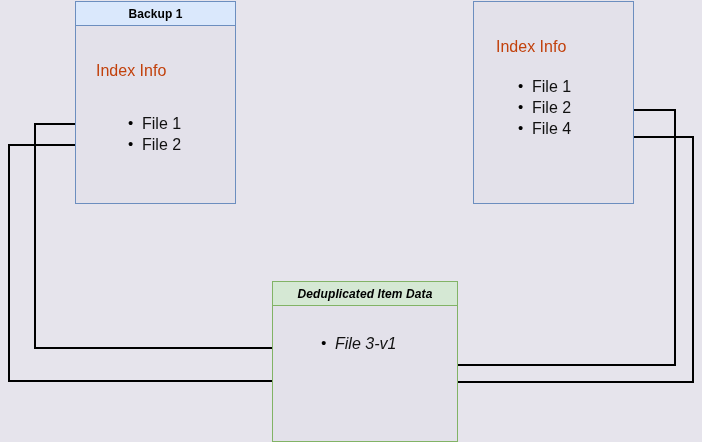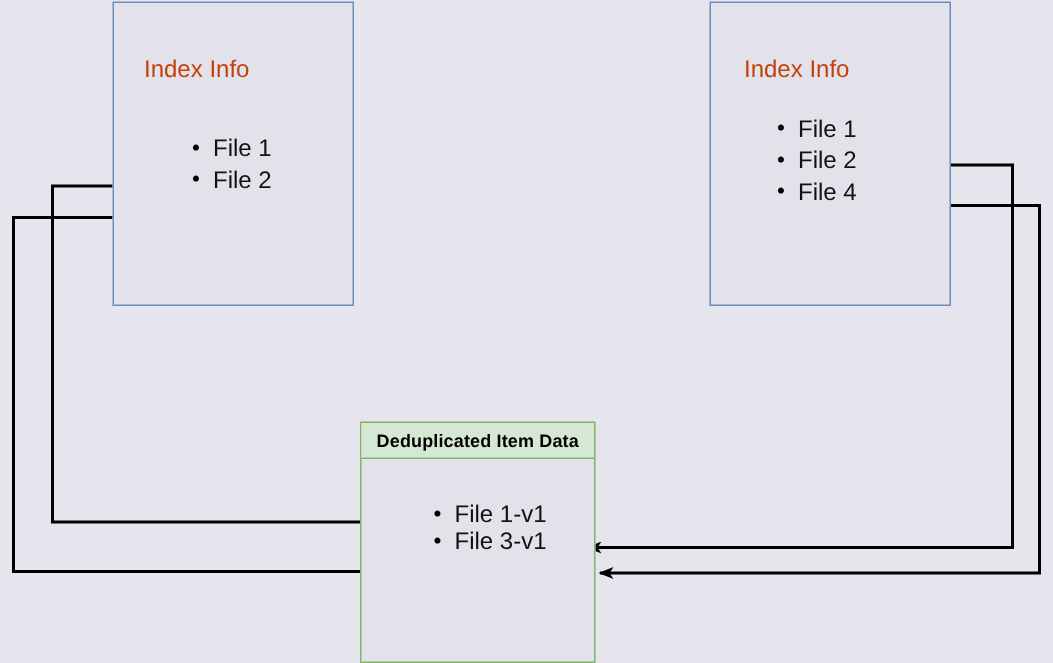--- a/index.html
+++ b/index.html
@@ -97,25 +97,26 @@
     top: 1px;
     width: 161px;
     height: 203px;
   }
   #backup2 .box-subtitle { left: 22px; top: 36px; }
   #backup2 ul.item-list { left: 44px; top: 74px; }
   #backup2 ul.item-list li { line-height: 21px; }
 
   
   #dedup {
-    left: 240px;
+    left: 272px;
     top: 281px;
-    width: 157px;
+    width: 186px;
     height: 161px;
     border-color: #82b366;
+    font-style: italic;
   }
   #dedup .box-header {
     background: #d5e8d4;
     border-bottom-color: #82b366;
   }
   #dedup ul.item-list { left: 48px; top: 29px; }
   #dedup ul.item-list li { line-height: 18px; }
 </style>
 </head>
 <body>
@@ -132,20 +133,21 @@
     <path d="M 115 124 L 35 124 L 35 348 L 300 348" fill="none" stroke="#000000" stroke-width="2" marker-end="url(#arrowhead)"></path>
 
     <path d="M 112 145 L 9 145 L 9 381 L 300 381" fill="none" stroke="#000000" stroke-width="2" marker-end="url(#arrowhead)"></path>
 
     <path d="M 597 110 L 675 110 L 675 365 L 392 365" fill="none" stroke="#000000" stroke-width="2" marker-end="url(#arrowhead)"></path>
 
     <path d="M 585 137 L 693 137 L 693 382 L 400 382" fill="none" stroke="#000000" stroke-width="2" marker-end="url(#arrowhead)"></path>
   </svg>
 
   <div class="box" id="backup1">
+    <div class="box-header">Backup 1</div>
     <div class="box-body">
       <div class="box-subtitle">Index Info</div>
       <ul class="item-list">
         <li>File 1</li>
         <li>File 2</li>
       </ul>
     </div>
   </div>
 
   <div class="box" id="backup2">
@@ -156,19 +158,18 @@
         <li>File 2</li>
         <li>File 4</li>
       </ul>
     </div>
   </div>
 
   <div class="box" id="dedup">
     <div class="box-header">Deduplicated Item Data</div>
     <div class="box-body">
       <ul class="item-list">
-        <li>File 1-v1</li>
         <li>File 3-v1</li>
       </ul>
     </div>
   </div>
 
 </div>
 
 </body></html>

